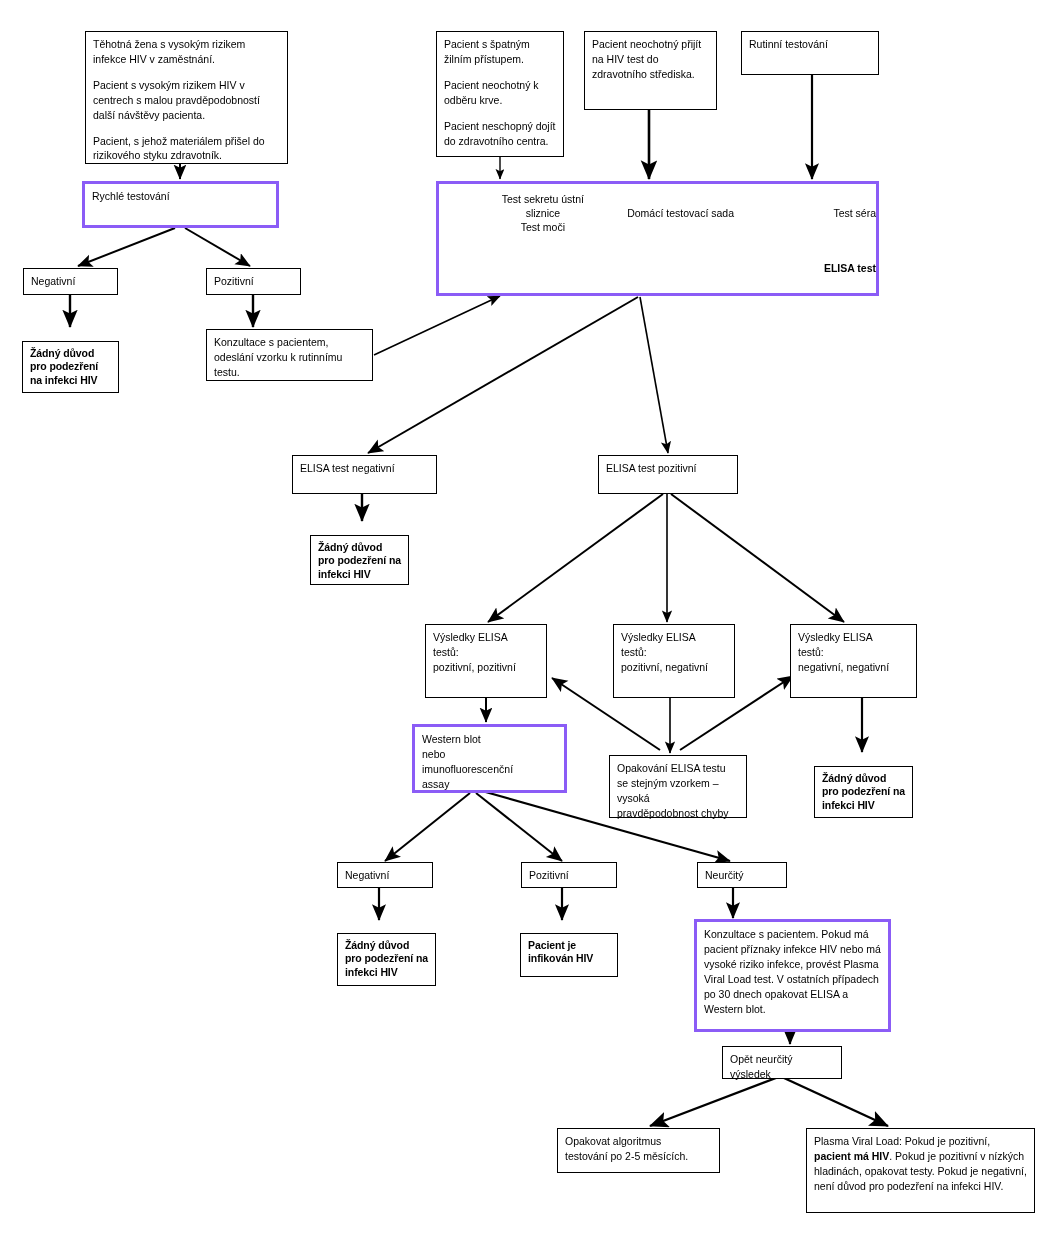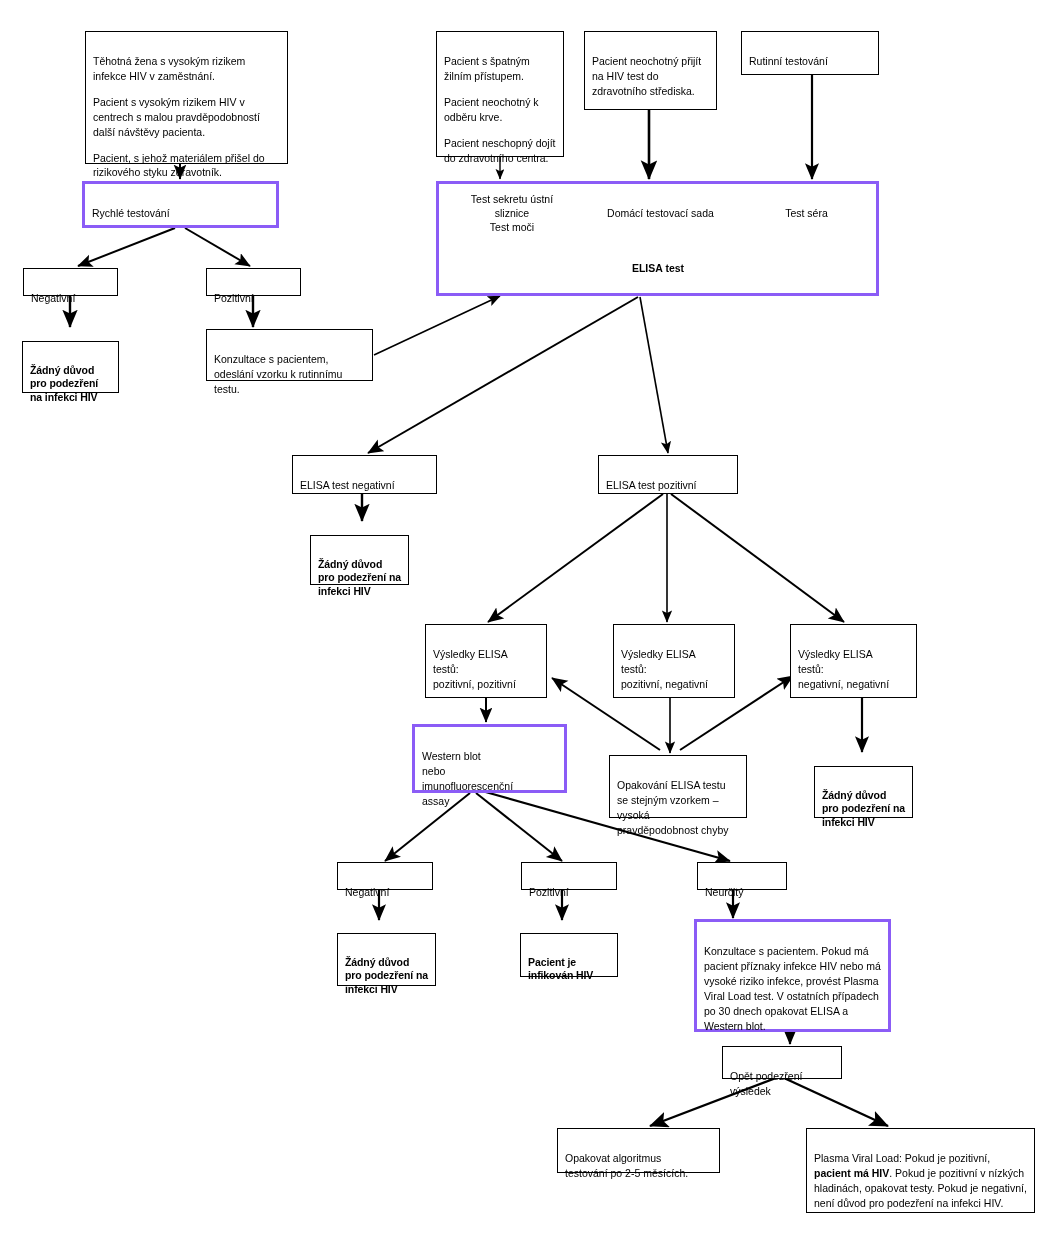--- a/index.html
+++ b/index.html
@@ -16,21 +16,21 @@
     overflow: hidden;
   }
   .node {
     position: absolute;
     box-sizing: border-box;
     border: 1px solid #000000;
     background: #ffffff;
     font-size: 10.5px;
     line-height: 1.42;
     color: #000000;
-    padding: 22px 7px 4px 7px;
+    padding: 5px 7px 4px 7px;
     z-index: 3;
   }
   .node.thick {
     border: 3px solid #8b5cf6;
   }
   .node.bold {
     font-weight: bold;
     letter-spacing: -0.1px;
     margin-top: 12px;
   }
@@ -44,21 +44,21 @@
     margin-top: 0;
   }
   .panel-cell {
     position: absolute;
     box-sizing: border-box;
     font-size: 10.5px;
     line-height: 1.35;
     text-align: center;
     display: flex;
     align-items: center;
-    justify-content: center;
+    justify-content: flex-end;
     color: #000000;
     z-index: 4;
   }
   .vline {
     position: absolute;
     background: #000000;
     z-index: 2;
   }
   svg.edges {
     position: absolute;
@@ -265,21 +265,21 @@
 
   <div class="node bold" style="left:520px; top:921px; width:98px; height:44px; line-height:1.28;">
     <p>Pacient je infikován HIV</p>
   </div>
 
   <div class="node thick" style="left:694px; top:919px; width:197px; height:113px;">
     <p>Konzultace s pacientem. Pokud má pacient příznaky infekce HIV nebo má vysoké riziko infekce, provést Plasma Viral Load test. V ostatních případech po 30 dnech opakovat ELISA a Western blot.</p>
   </div>
 
   <div class="node" style="left:722px; top:1046px; width:120px; height:33px;">
-    <div class="tight">Opět podezření</div>
+    <div class="tight">Opět neurčitý</div>
     <div class="tight">výsledek</div>
   </div>
 
   <div class="node" style="left:557px; top:1128px; width:163px; height:45px;">
     <div class="tight">Opakovat algoritmus</div>
     <div class="tight">testování po 2-5 měsících.</div>
   </div>
 
   <div class="node" style="left:806px; top:1128px; width:229px; height:85px;">
     <p><span>Plasma Viral Load: Pokud je pozitivní,</span> <span class="b">pacient má HIV</span><span>. Pokud je pozitivní v nízkých hladinách, opakovat testy. Pokud je negativní, není důvod pro podezření na infekci HIV.</span></p>

